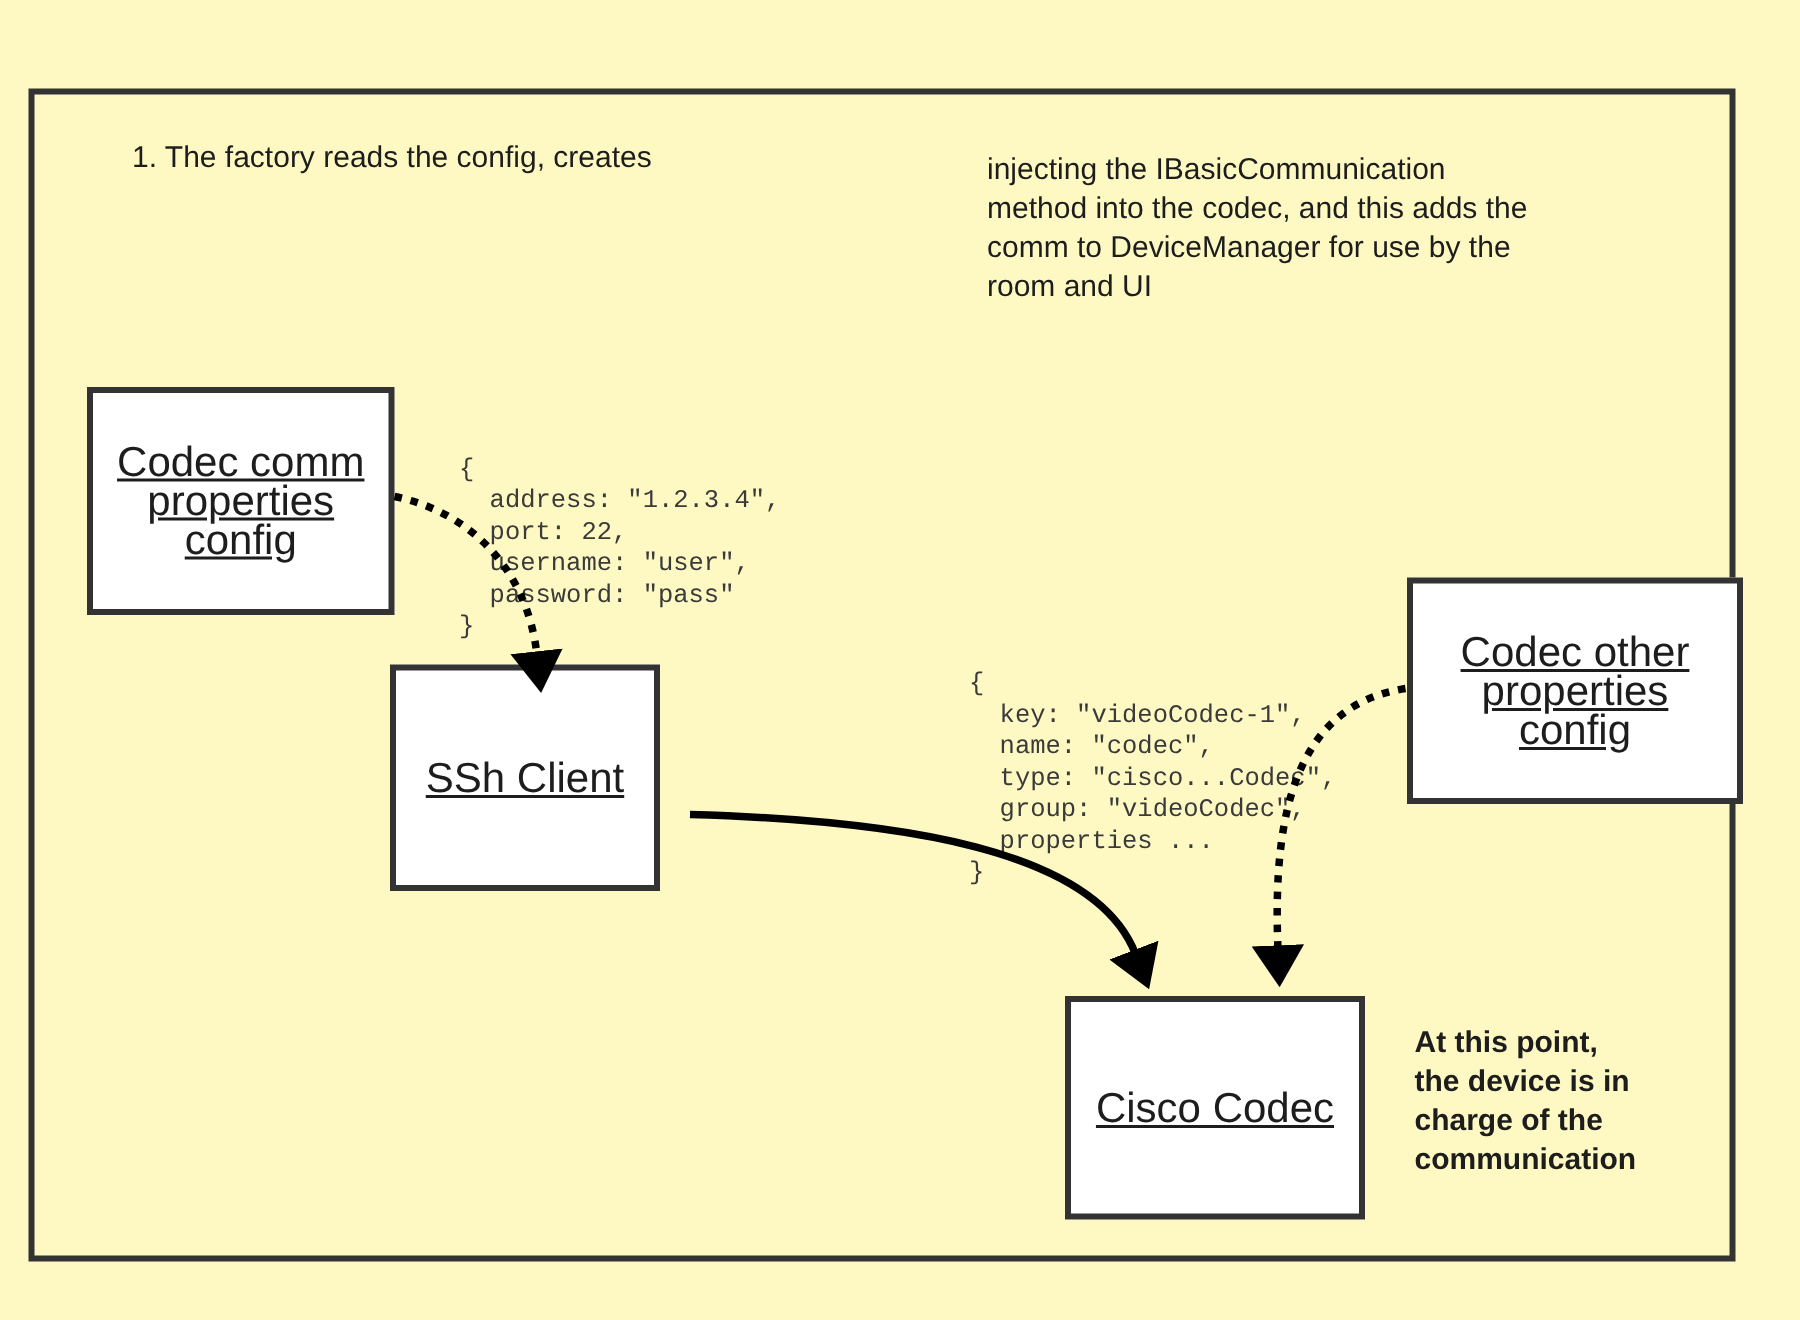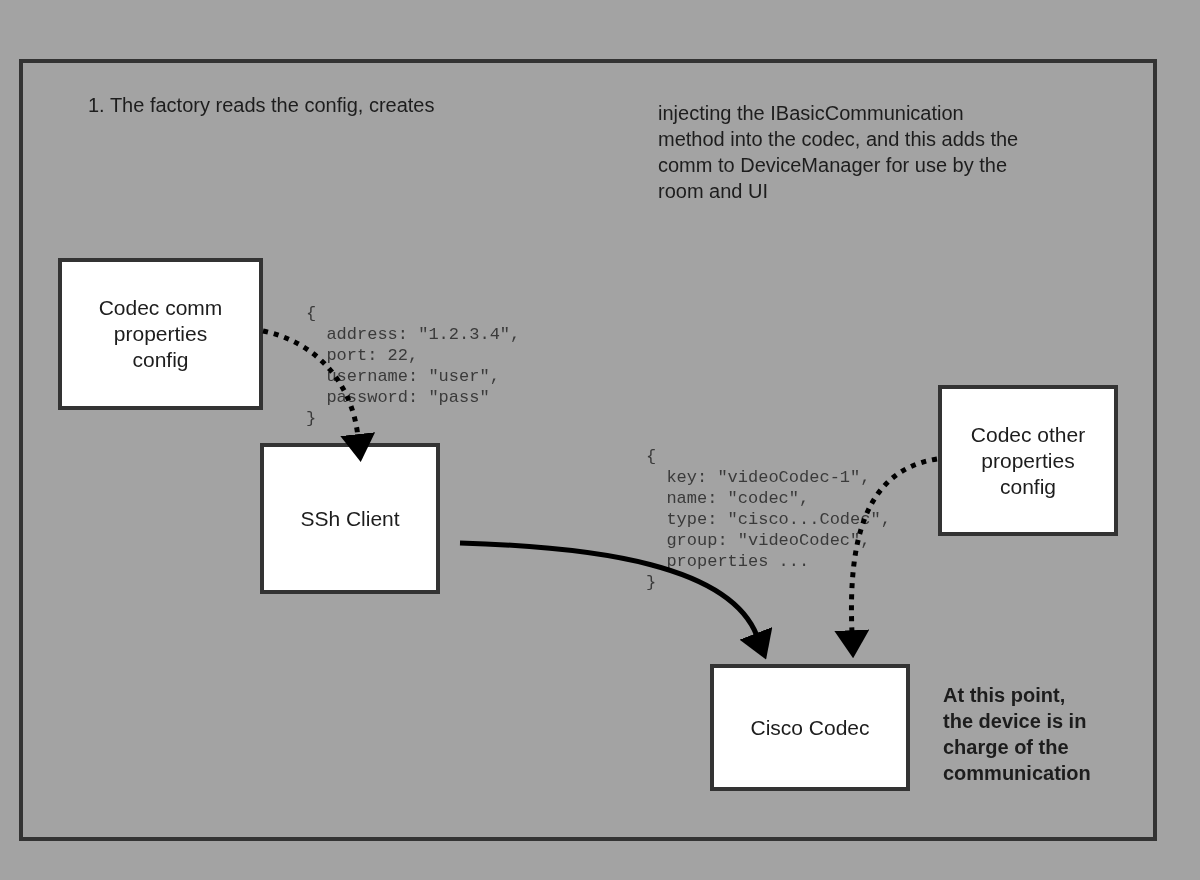--- a/index.html
+++ b/index.html
@@ -1,21 +1,21 @@
 <!DOCTYPE html>
 <html><head>
 <meta charset="utf-8">
 <style>
   * { margin: 0; padding: 0; box-sizing: border-box; }
   html, body { background: #ffffff; }
   .canvas {
     position: relative;
     width: 1200px;
     height: 880px;
-    background: #a3a3a3;
+    background: #fef9c3;
     font-family: "Liberation Sans", sans-serif;
     color: #1d1d1d;
     overflow: hidden;
   }
   .frame {
     position: absolute;
     left: 19px; top: 59px;
     width: 1138px; height: 782px;
     border: 4px solid #333333;
     background: transparent;
@@ -28,23 +28,24 @@
   }
   .dbox {
     position: absolute;
     border: 4px solid #333333;
     background: #ffffff;
     display: flex;
     flex-direction: column;
     align-items: center;
     justify-content: center;
     text-align: center;
-    font-size: 21px;
+    font-size: 28px;
     line-height: 26px;
     color: #1d1d1d;
+    text-decoration: underline;
   }
   pre.code {
     position: absolute;
     font-family: "Liberation Mono", monospace;
     font-size: 17px;
     line-height: 21px;
     color: #3a3a3a;
     white-space: pre;
     background: transparent;
   }
@@ -92,27 +93,27 @@
   </div>
 
   <pre class="code" style="left:646px; top:446px;">{
   key: "videoCodec-1",
   name: "codec",
   type: "cisco...Codec",
   group: "videoCodec",
   properties ...
 }</pre>
 
-  <div class="dbox" style="left:938px; top:385px; width:180px; height:151px;">
+  <div class="dbox" style="left:938px; top:385px; width:224px; height:151px;">
     <div>Codec other</div>
     <div>properties</div>
     <div>config</div>
   </div>
 
-  <div class="dbox" style="left:710px; top:664px; width:200px; height:127px;">
+  <div class="dbox" style="left:710px; top:664px; width:200px; height:149px;">
     <div>Cisco Codec</div>
   </div>
 
   <div class="note" style="left:943px; top:682px;font-weight:bold;">
     <div>At this point,</div>
     <div>the device is in</div>
     <div>charge of the</div>
     <div>communication</div>
   </div>
 

